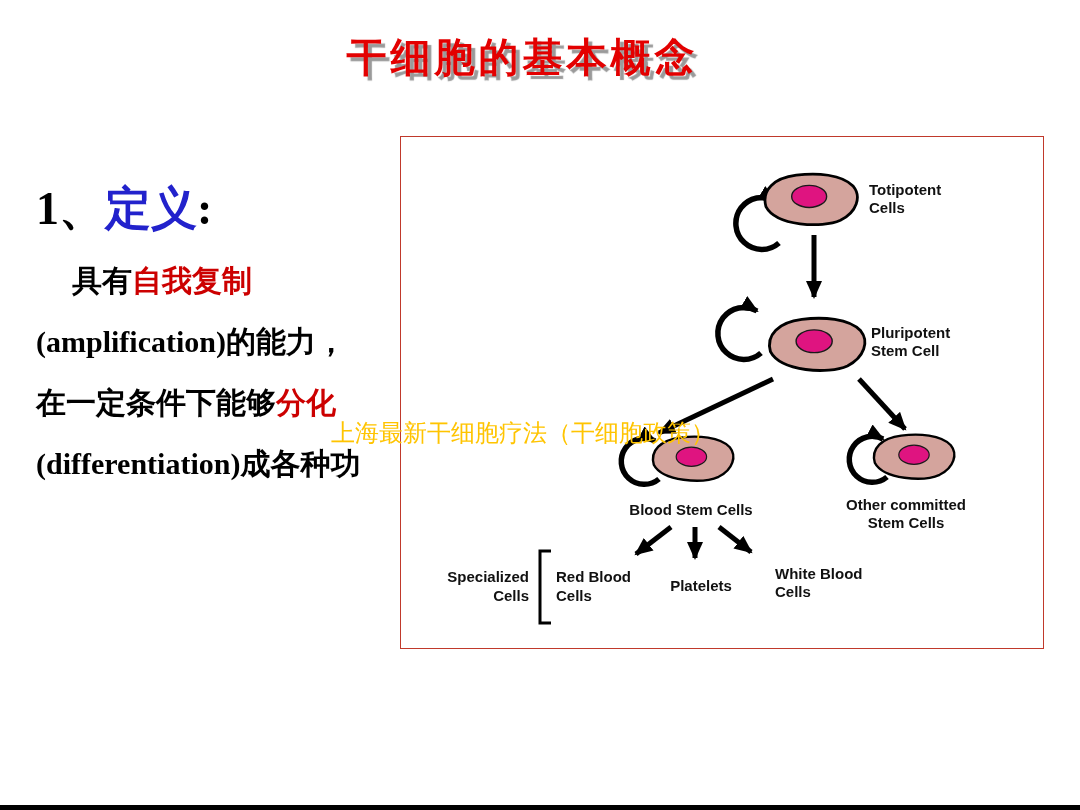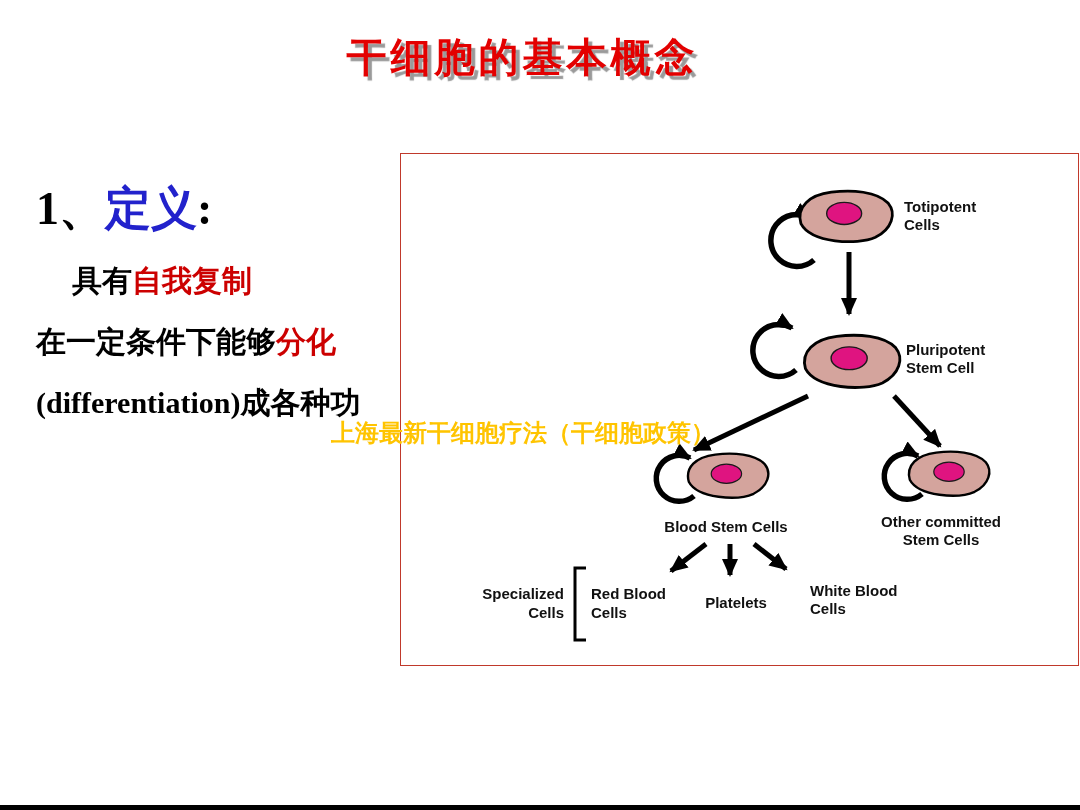--- a/index.html
+++ b/index.html
@@ -38,31 +38,30 @@
     font-weight:bold;
   }
   .body-text .line{
     line-height:61px;
     white-space:nowrap;
   }
   .body-text .line.indent{ text-indent:36px; }
   .red{ color:var(--accent-red);margin-top:42px; }
   .diagram-panel{
     position:absolute;
-    left:400px;top:153px;
+    left:400px;top:136px;
     width:642px;height:511px;
     border:1px solid var(--panel-border);
     background:#fff;
-    padding-left:35px;
   }
   .watermark{
     position:absolute;
     left:331px;top:417px;
     font-family:"Liberation Sans", sans-serif;
-    font-weight:bold;
+    font-weight:normal;
     font-size:24px;
     color:var(--watermark-yellow);
     z-index:6;
     white-space:nowrap;
   }
   .bottom-edge{
     position:absolute;
     left:0;bottom:0;width:100%;height:5px;
     background:#000;
   }
@@ -83,20 +82,21 @@
 <body>
 
 <div class="slide-title">干细胞的基本概念</div>
 
 <div class="heading">
   <span>1、</span><span class="term">定义</span><span>:</span>
 </div>
 
 <div class="body-text">
   <div class="line indent"><span>具有</span><span class="red">自我复制</span></div>
+  <div class="line"><span>(amplification)的能力，</span></div>
   <div class="line"><span>在一定条件下能够</span><span class="red">分化</span></div>
   <div class="line"><span>(differentiation)成各种功</span></div>
 </div>
 
 <div class="diagram-panel">
   <svg width="642" height="511" viewBox="0 0 642 511">
     <defs>
       <path id="cellBody" d="M -49,6 C -54,-12 -40,-25 -16,-28 C 6,-31 34,-29 46,-16 C 55,-5 50,12 32,21 C 12,30 -38,27 -49,6 Z"></path>
       <marker id="ah" markerUnits="userSpaceOnUse" markerWidth="20" markerHeight="18" refX="16" refY="8" orient="auto">
         <path d="M0,0 L18,8 L0,16 Z" fill="#000"></path>

